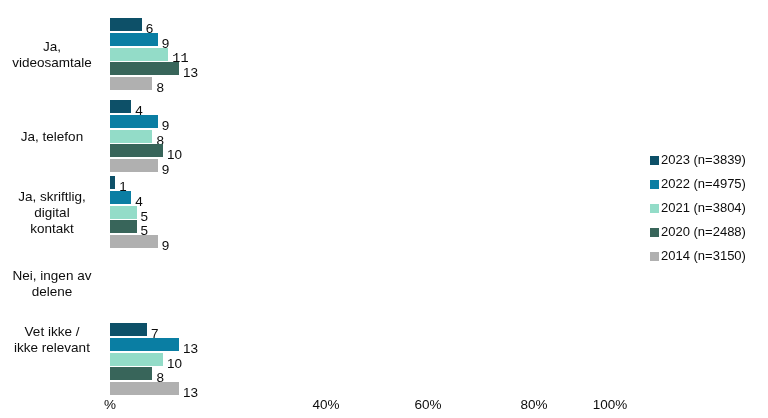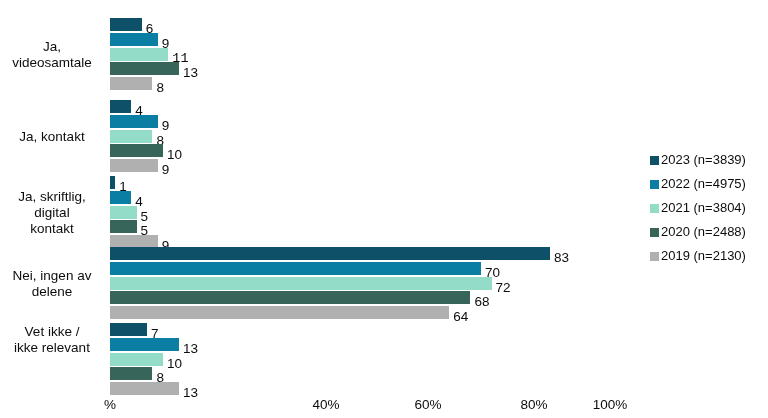--- a/index.html
+++ b/index.html
@@ -110,21 +110,21 @@
   }
 </style>
 </head>
 <body>
 
 <div id="chart-root">
 
   <div id="cat-labels">
       <div class="cat-label" style="top: 39px;">Ja,
 videosamtale</div>
-      <div class="cat-label" style="top: 129px;">Ja, kontakt</div>
+      <div class="cat-label" style="top: 129px;">Ja, telefon</div>
       <div class="cat-label" style="top: 189px;">Ja, skriftlig,
 digital
 kontakt</div>
       <div class="cat-label" style="top: 268px;">Nei, ingen av
 delene</div>
       <div class="cat-label" style="top: 324px;">Vet ikke /
 ikke relevant</div>
     </div>
 
   <div id="plot">
@@ -187,42 +187,20 @@
         </div>
         <div class="bar-row" style="top: 44.4px; width: 530px;">
           <div class="bar" style="width: 26.5px; background: rgb(56, 101, 90);"></div>
           <div class="bar-value" style="left: 30.5px;">5</div>
         </div>
         <div class="bar-row" style="top: 59.2px; width: 530px;">
           <div class="bar" style="width: 47.7px; background: rgb(176, 176, 176);"></div>
           <div class="bar-value" style="left: 51.7px;">9</div>
         </div>
       </div>
-      <div class="group" style="top: 247px; height: 74px;">
-        <div class="bar-row" style="top: 0px; width: 530px;">
-          <div class="bar" style="width: 439.9px; background: rgb(13, 80, 104);"></div>
-          <div class="bar-value" style="left: 443.9px;">83</div>
-        </div>
-        <div class="bar-row" style="top: 14.8px; width: 530px;">
-          <div class="bar" style="width: 371px; background: rgb(10, 126, 163);"></div>
-          <div class="bar-value" style="left: 375px;">70</div>
-        </div>
-        <div class="bar-row" style="top: 29.6px; width: 530px;">
-          <div class="bar" style="width: 381.6px; background: rgb(147, 220, 200);"></div>
-          <div class="bar-value" style="left: 385.6px;">72</div>
-        </div>
-        <div class="bar-row" style="top: 44.4px; width: 530px;">
-          <div class="bar" style="width: 360.4px; background: rgb(56, 101, 90);"></div>
-          <div class="bar-value" style="left: 364.4px;">68</div>
-        </div>
-        <div class="bar-row" style="top: 59.2px; width: 530px;">
-          <div class="bar" style="width: 339.2px; background: rgb(176, 176, 176);"></div>
-          <div class="bar-value" style="left: 343.2px;">64</div>
-        </div>
-      </div>
       <div class="group" style="top: 323px; height: 74px;">
         <div class="bar-row" style="top: 0px; width: 530px;">
           <div class="bar" style="width: 37.1px; background: rgb(13, 80, 104);"></div>
           <div class="bar-value" style="left: 41.1px;">7</div>
         </div>
         <div class="bar-row" style="top: 14.8px; width: 530px;">
           <div class="bar" style="width: 68.9px; background: rgb(10, 126, 163);"></div>
           <div class="bar-value" style="left: 72.9px;">13</div>
         </div>
         <div class="bar-row" style="top: 29.6px; width: 530px;">
@@ -261,17 +239,17 @@
       <div class="legend-item">
         <span class="legend-swatch" style="background: rgb(147, 220, 200);"></span>
         <span class="legend-text">2021 (n=3804)</span>
       </div>
       <div class="legend-item">
         <span class="legend-swatch" style="background: rgb(56, 101, 90);"></span>
         <span class="legend-text">2020 (n=2488)</span>
       </div>
       <div class="legend-item">
         <span class="legend-swatch" style="background: rgb(176, 176, 176);"></span>
-        <span class="legend-text">2019 (n=2130)</span>
+        <span class="legend-text">2014 (n=3150)</span>
       </div>
     </div>
 
 </div>
 
 </body></html>

